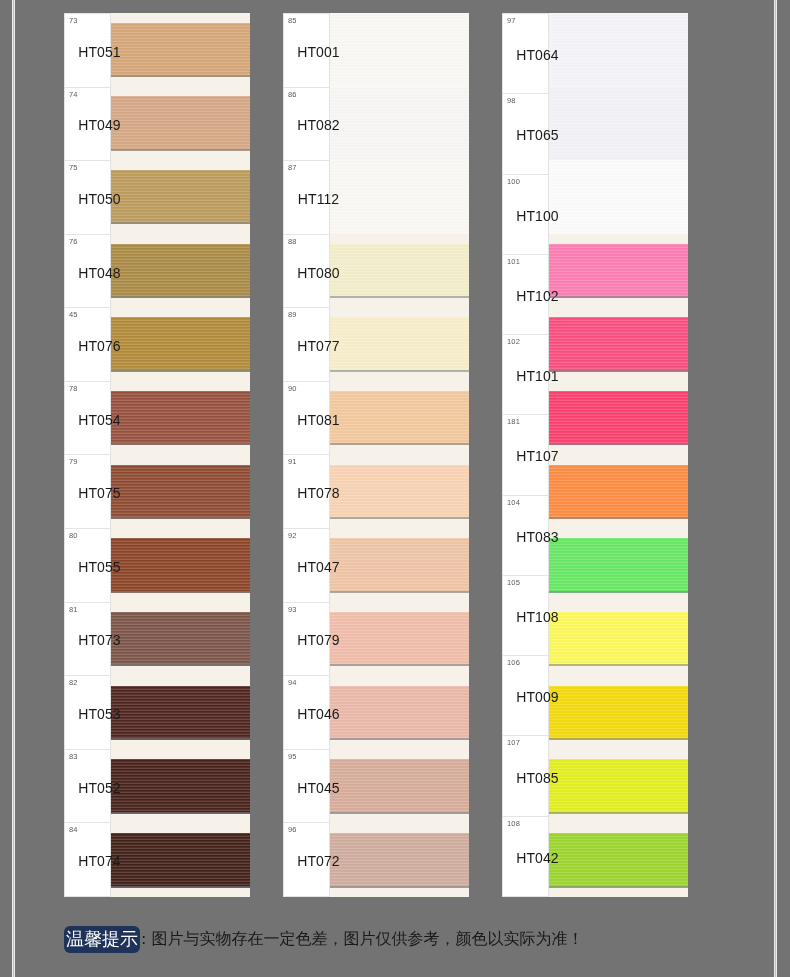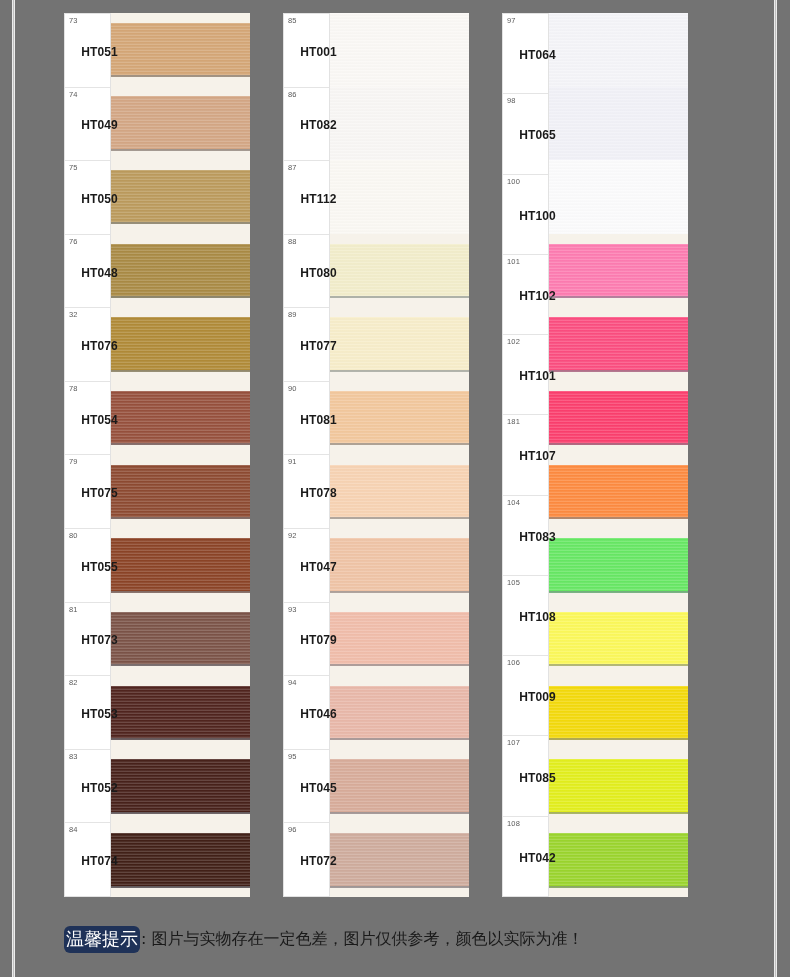--- a/index.html
+++ b/index.html
@@ -89,22 +89,22 @@
     position: absolute;
     top: 3px;
     left: 4px;
     font-size: 7.5px;
     color: #5a5a5a;
     line-height: 1;
     letter-spacing: 0.2px;
   }
 
   .cell-code {
-    font-size: 12px;
-    font-weight: bold;
+    font-size: 14px;
+    font-weight: normal;
     color: #1a1a1a;
     letter-spacing: 0.1px;
     margin-top: 3px;
     margin-left: 24px;
   }
 
   
   .swatch-col {
     flex: 1 1 auto;
     position: relative;
@@ -220,21 +220,21 @@
             </div>
             <div class="label-cell">
               <span class="cell-index">75</span>
               <span class="cell-code">HT050</span>
             </div>
             <div class="label-cell">
               <span class="cell-index">76</span>
               <span class="cell-code">HT048</span>
             </div>
             <div class="label-cell">
-              <span class="cell-index">32</span>
+              <span class="cell-index">45</span>
               <span class="cell-code">HT076</span>
             </div>
             <div class="label-cell">
               <span class="cell-index">78</span>
               <span class="cell-code">HT054</span>
             </div>
             <div class="label-cell">
               <span class="cell-index">79</span>
               <span class="cell-code">HT075</span>
             </div>

